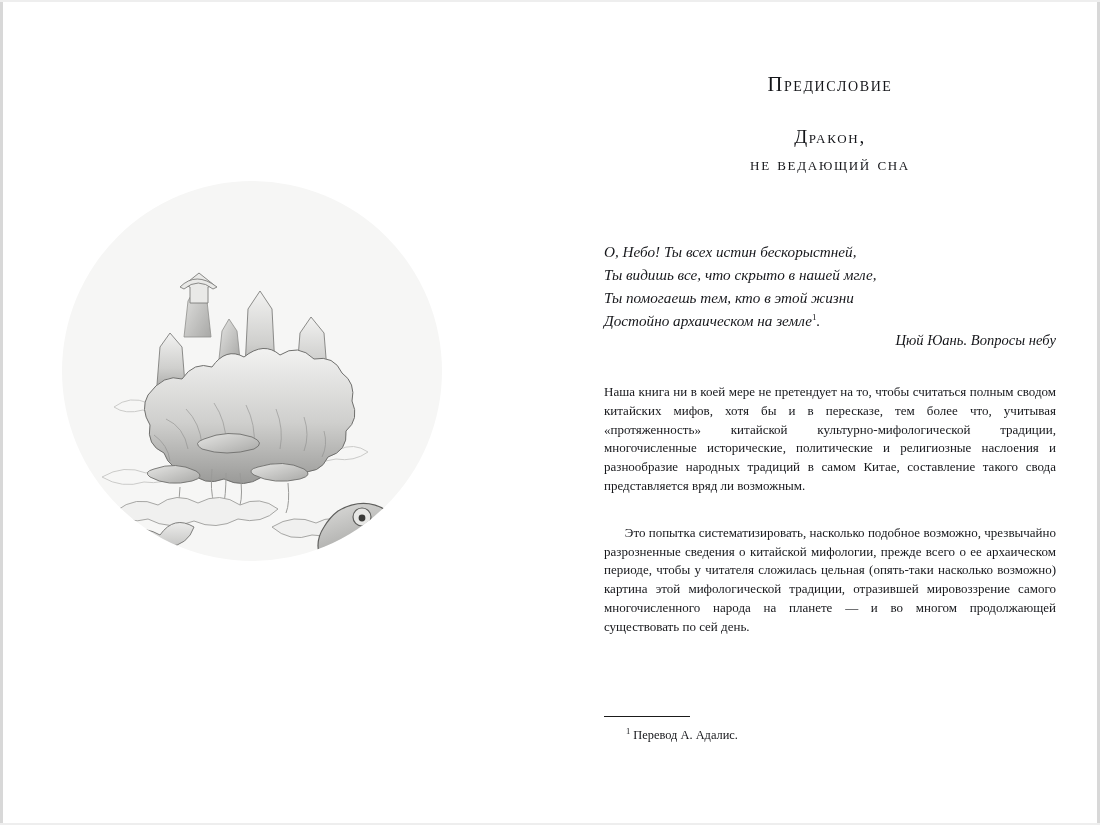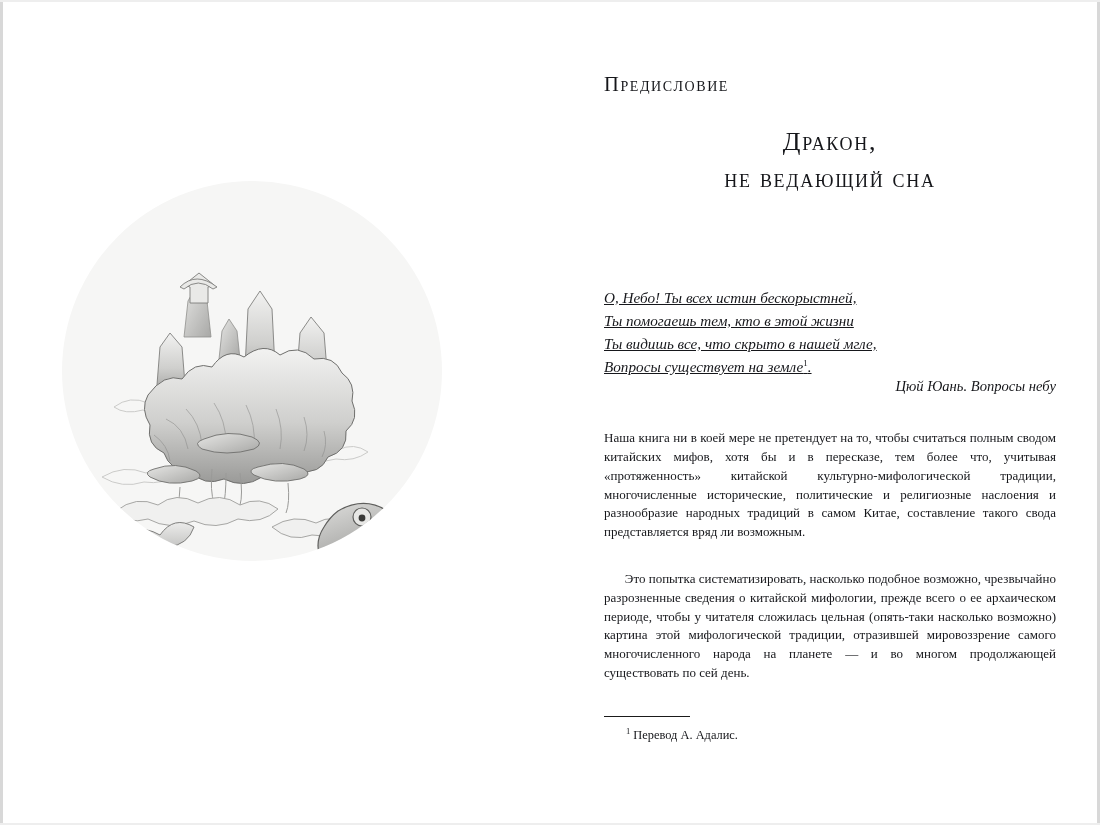--- a/index.html
+++ b/index.html
@@ -83,43 +83,42 @@
   
   .right-inner {
     position: absolute;
     left: 54px;
     top: 0;
     width: 452px;
     height: 825px;
   }
   .chapter-label {
     margin-top: 72px;
-    text-align: left;
+    text-align: center;
     font-variant: small-caps;
     font-size: 20.5px;
     letter-spacing: 1.6px;
     line-height: 1.2;
   }
   .chapter-title {
     margin-top: 26px;
     text-align: center;
     font-variant: small-caps;
-    font-size: 26px;
+    font-size: 19px;
     letter-spacing: 1.7px;
     line-height: 1.45;
   }
   .chapter-title .line2 { display: block; }
 
   .epigraph {
-    margin-top: 88px;
+    margin-top: 62px;
     font-style: italic;
     font-size: 15.2px;
     line-height: 1.52;
     color: #16171b;
-    text-decoration: underline;
   }
   .epigraph .ln { display: block; white-space: nowrap; }
   .epigraph sup {
     font-size: 9px;
     vertical-align: super;
     font-style: normal;
   }
   .epigraph-source {
     text-align: right;
     font-style: italic;
@@ -309,23 +308,23 @@
 
       <div class="chapter-label">Предисловие</div>
 
       <div class="chapter-title">
         <span class="line1">Дракон,</span>
         <span class="line2">не ведающий сна</span>
       </div>
 
       <div class="epigraph">
         <span class="ln">О, Небо! Ты всех истин бескорыстней,</span>
+        <span class="ln">Ты видишь все, что скрыто в нашей мгле,</span>
         <span class="ln">Ты помогаешь тем, кто в этой жизни</span>
-        <span class="ln">Ты видишь все, что скрыто в нашей мгле,</span>
-        <span class="ln"><span>Вопросы существует на земле</span><sup>1</sup>.</span>
+        <span class="ln"><span>Достойно архаическом на земле</span><sup>1</sup>.</span>
       </div>
 
       <div class="epigraph-source">Цюй Юань. Вопросы небу</div>
 
       <div class="body-text">
         <p>Наша книга ни в коей мере не претендует на то, чтобы счи­таться полным сводом китайских мифов, хотя бы и в пере­сказе, тем более что, учитывая «протяженность» китайской культурно-мифологической традиции, многочисленные исторические, политические и религиозные наслоения и разнообразие народных традиций в самом Китае, состав­ление такого свода представляется вряд ли возможным.</p>
         <p>Это попытка систематизировать, насколько подобное возможно, чрезвычайно разрозненные сведения о китай­ской мифологии, прежде всего о ее архаическом периоде, чтобы у читателя сложилась цельная (опять-таки насколь­ко возможно) картина этой мифологической традиции, от­разившей мировоззрение самого многочисленного наро­да на планете — и во многом продолжающей существовать по сей день.</p>
       </div>
 
       <div class="footnote-rule"></div>

